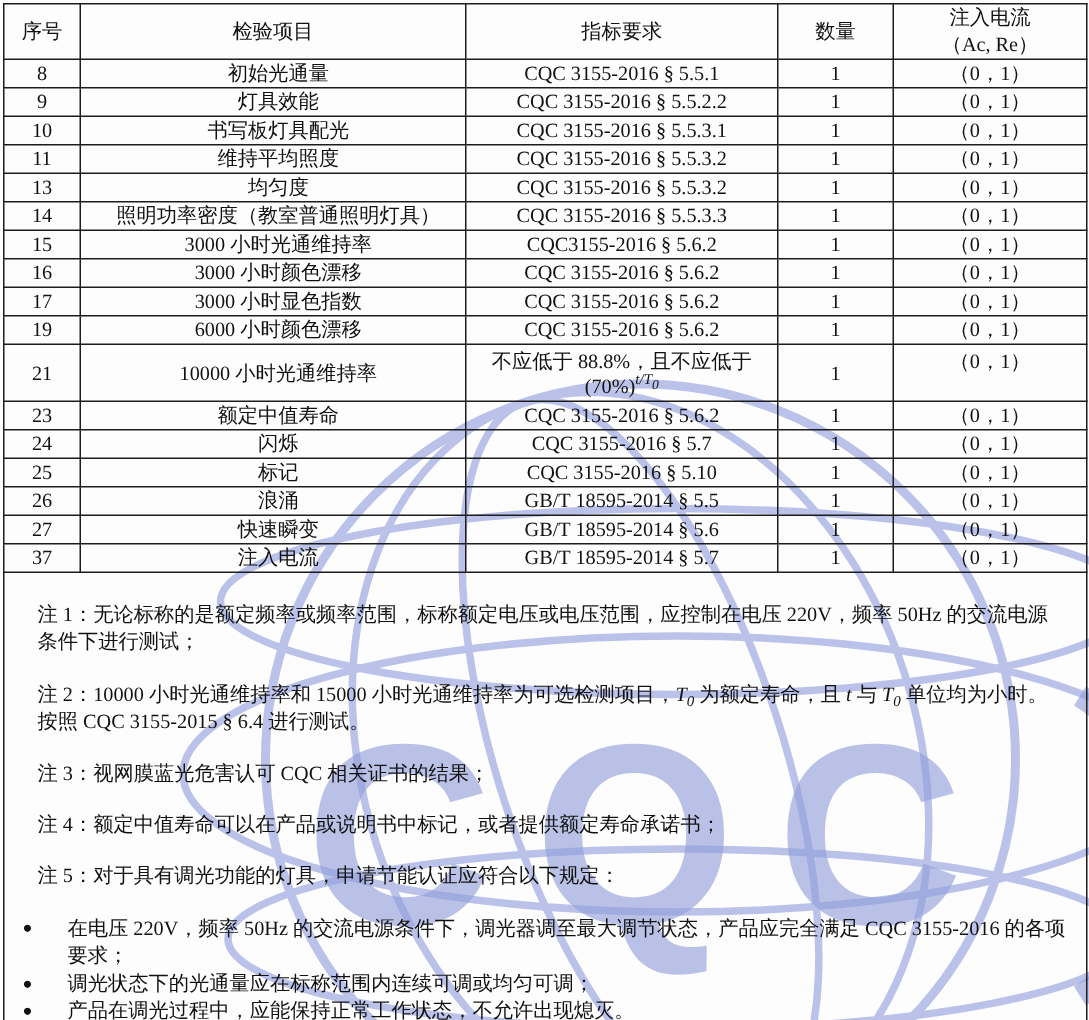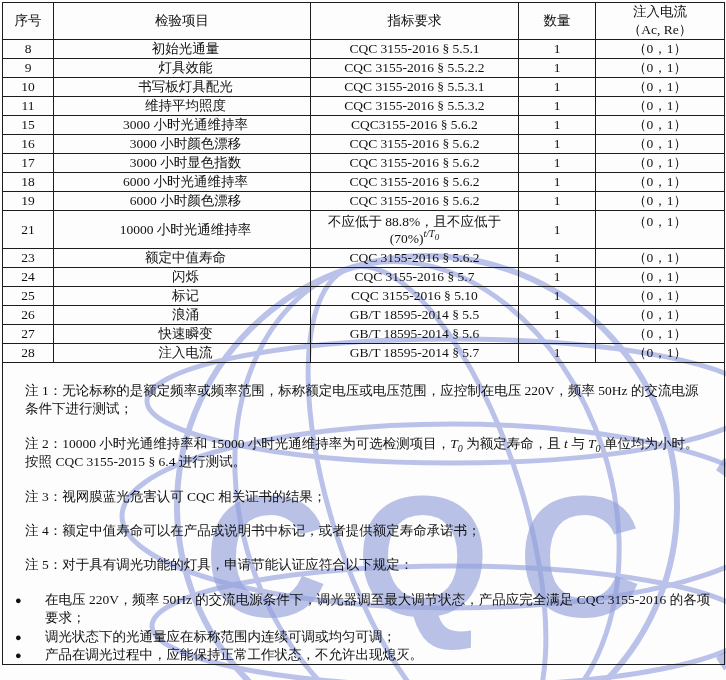--- a/index.html
+++ b/index.html
@@ -131,43 +131,50 @@
     <td class="c-judge">（0，1）</td>
   </tr>
         <tr>
     <td class="c-no">11</td>
     <td class="c-item">维持平均照度</td>
     <td class="c-req">CQC 3155-2016 § 5.5.3.2</td>
     <td class="c-qty">1</td>
     <td class="c-judge">（0，1）</td>
   </tr>
         <tr>
+    <td class="c-no">13</td>
+    <td class="c-item">均匀度</td>
+    <td class="c-req">CQC 3155-2016 § 5.5.3.2</td>
+    <td class="c-qty">1</td>
+    <td class="c-judge">（0，1）</td>
+  </tr>
+        <tr>
+    <td class="c-no">14</td>
+    <td class="c-item">照明功率密度（教室普通照明灯具）</td>
+    <td class="c-req">CQC 3155-2016 § 5.5.3.3</td>
+    <td class="c-qty">1</td>
+    <td class="c-judge">（0，1）</td>
+  </tr>
+        <tr>
     <td class="c-no">15</td>
     <td class="c-item">3000 小时光通维持率</td>
     <td class="c-req">CQC3155-2016 § 5.6.2</td>
     <td class="c-qty">1</td>
     <td class="c-judge">（0，1）</td>
   </tr>
         <tr>
     <td class="c-no">16</td>
     <td class="c-item">3000 小时颜色漂移</td>
     <td class="c-req">CQC 3155-2016 § 5.6.2</td>
     <td class="c-qty">1</td>
     <td class="c-judge">（0，1）</td>
   </tr>
         <tr>
     <td class="c-no">17</td>
     <td class="c-item">3000 小时显色指数</td>
-    <td class="c-req">CQC 3155-2016 § 5.6.2</td>
-    <td class="c-qty">1</td>
-    <td class="c-judge">（0，1）</td>
-  </tr>
-        <tr>
-    <td class="c-no">18</td>
-    <td class="c-item">6000 小时光通维持率</td>
     <td class="c-req">CQC 3155-2016 § 5.6.2</td>
     <td class="c-qty">1</td>
     <td class="c-judge">（0，1）</td>
   </tr>
         <tr>
     <td class="c-no">19</td>
     <td class="c-item">6000 小时颜色漂移</td>
     <td class="c-req">CQC 3155-2016 § 5.6.2</td>
     <td class="c-qty">1</td>
     <td class="c-judge">（0，1）</td>
@@ -211,21 +218,21 @@
     <td class="c-judge">（0，1）</td>
   </tr>
         <tr>
     <td class="c-no">27</td>
     <td class="c-item">快速瞬变</td>
     <td class="c-req">GB/T 18595-2014 § 5.6</td>
     <td class="c-qty">1</td>
     <td class="c-judge">（0，1）</td>
   </tr>
         <tr>
-    <td class="c-no">28</td>
+    <td class="c-no">37</td>
     <td class="c-item">注入电流</td>
     <td class="c-req">GB/T 18595-2014 § 5.7</td>
     <td class="c-qty">1</td>
     <td class="c-judge">（0，1）</td>
   </tr>
       </tbody>
     <tfoot>
       <tr>
         <td colspan="5" class="notes-cell">
           <div class="note">注 1：无论标称的是额定频率或频率范围，标称额定电压或电压范围，应控制在电压 220V，频率 50Hz 的交流电源条件下进行测试；</div>

